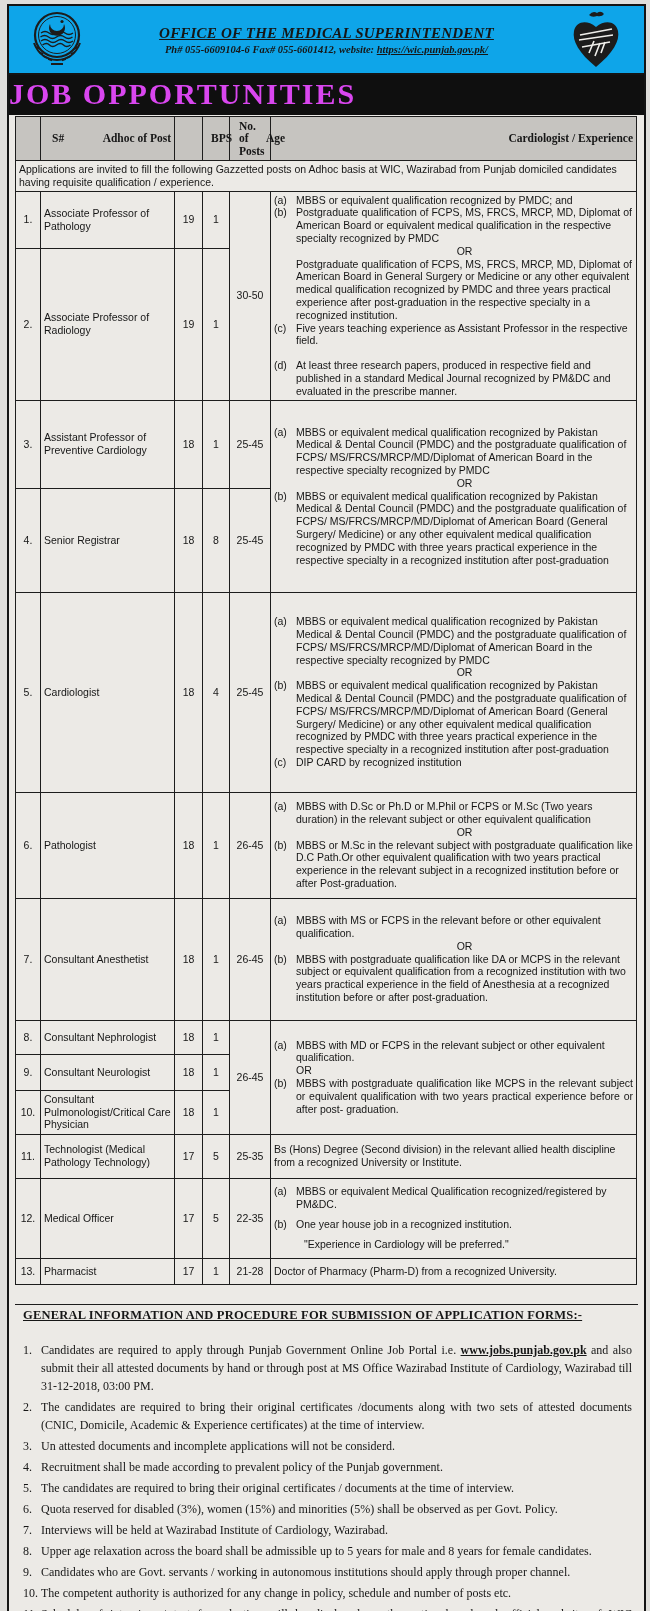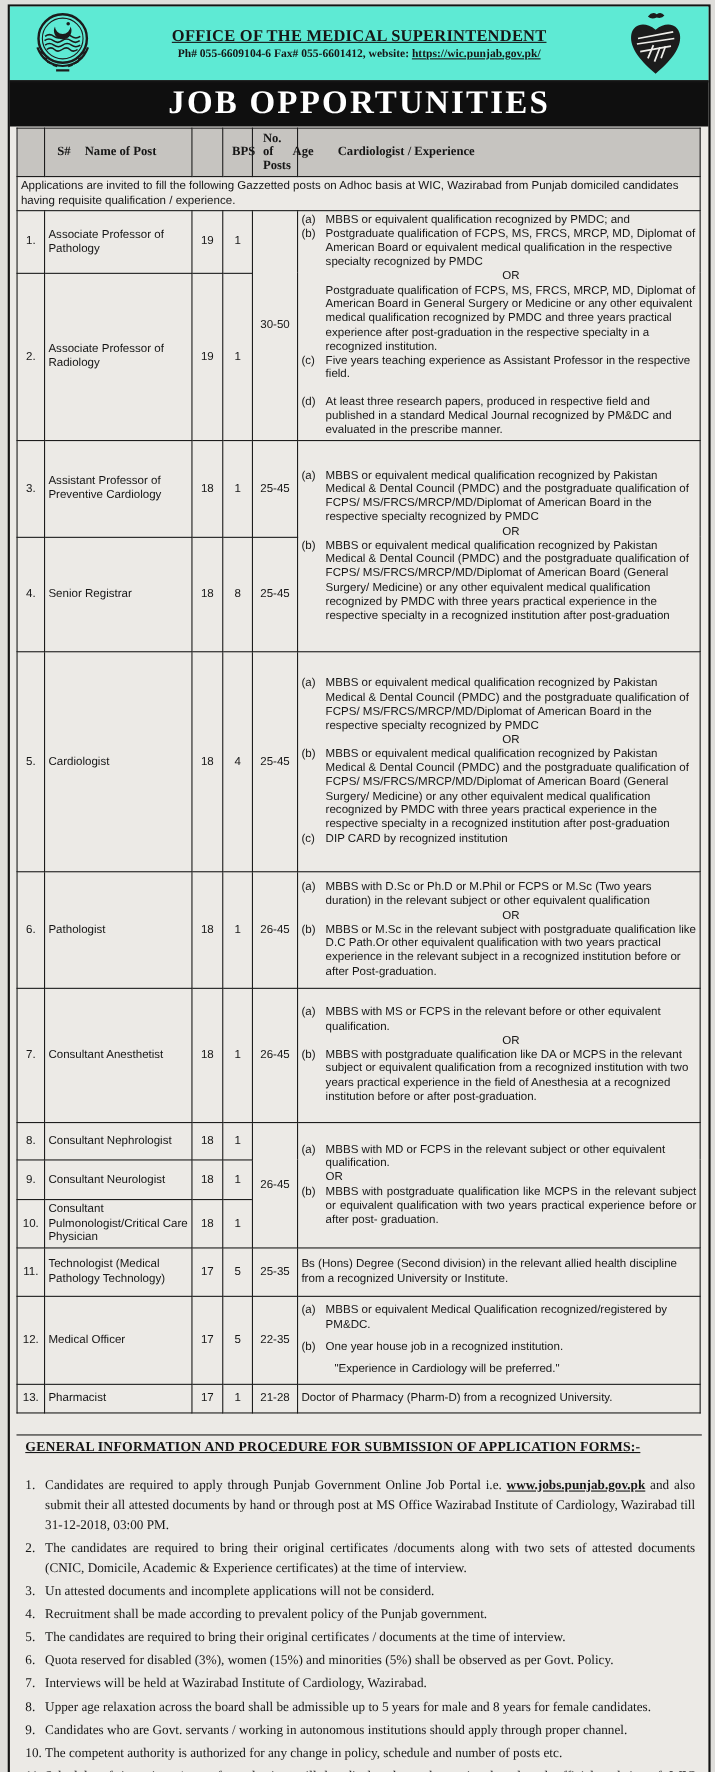--- a/index.html
+++ b/index.html
@@ -15,21 +15,22 @@
     border:2px solid #141414;
     background:#eceae6;
     position:relative;
   }
   
   .masthead {
     display:grid;
     grid-template-columns:92px 1fr 92px;
     align-items:center;
     padding:3px 2px 2px 2px;
-    background:#5eead4;
+    background:#0ea5e9;
+    font-style:italic;
   }
   .logo-wrap { display:flex; justify-content:center; align-items:center; }
   .mast-center { text-align:center; }
   .mast-line1, .mast-line2 {
     font-family:"Liberation Serif", serif;
     font-weight:bold;
     text-decoration:underline;
     letter-spacing:.2px;
   }
   .mast-line1 { font-size:15px; }
@@ -37,22 +38,21 @@
   .mast-contact {
     font-family:"Liberation Serif", serif;
     font-weight:bold;
     font-size:10.5px;
     margin-top:2px;
   }
   .mast-contact .site { text-decoration:underline; }
   
   .banner {
     background:#0f0f0f;
-    color:#ffffff;
-    text-align:center;
+    color:#d946ef;
     font-family:"Liberation Serif", serif;
     font-weight:bold;
     font-size:30px;
     letter-spacing:2px;
     padding:2px 0 4px 0;
     border-top:2px solid #141414;
   }
   
   table.jobs {
     border-collapse:collapse;
@@ -66,21 +66,21 @@
     vertical-align:middle;
     font-size:10.5px;
     line-height:1.22;
     padding:2px 3px;
   }
   table.jobs th {
     background:#c6c4c0;
     font-family:"Liberation Serif", serif;
     font-weight:bold;
     font-size:11.5px;
-    text-align:left;
+    text-align:right;
     line-height:1.1;
     padding-left:36px;
   }
   td.c { text-align:center; }
   td.name { padding-left:6px; }
   td.qual { vertical-align:top; padding:3px 4px 3px 4px; }
   .qitem { display:flex; }
   .qitem + .qitem.gap { margin-top:12px; }
   .qlabel { flex:0 0 22px; }
   .qtext { flex:1; }
@@ -167,21 +167,21 @@
       <col style="width:25px">
         <col style="width:134px">
         <col style="width:28px">
       <col style="width:27px">
         <col style="width:41px">
         <col>
     </colgroup>
     <tbody>
         <tr class="h-head">
       <th>S#</th>
-      <th>Name of Post</th>
+      <th>Adhoc of Post</th>
       <th>BPS</th>
       <th>No. of Posts</th>
       <th>Age</th>
       <th>Cardiologist / Experience</th>
     </tr>
     <tr class="h-note note-row">
       <td colspan="6">Applications are invited to fill the following Gazzetted posts on Adhoc basis at WIC, Wazirabad from Punjab domiciled candidates having requisite qualification / experience.</td>
     </tr>
 
     <tr class="h-r1">

